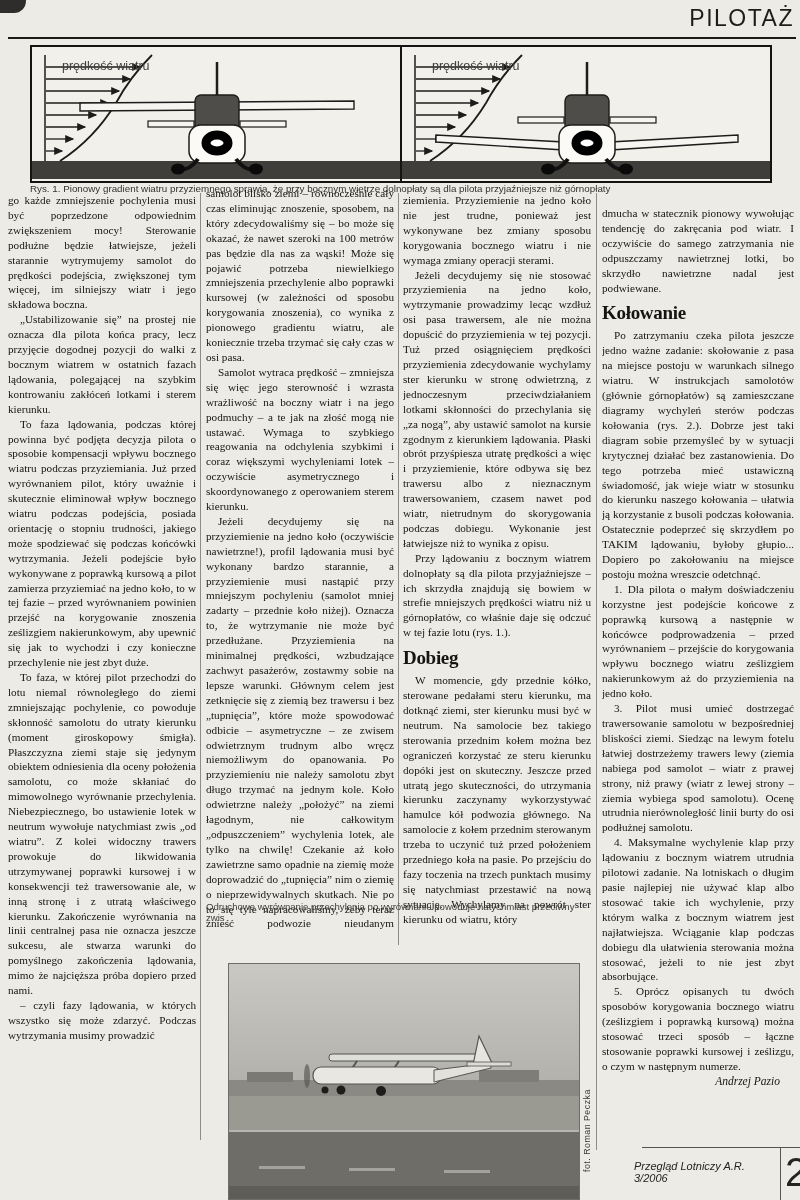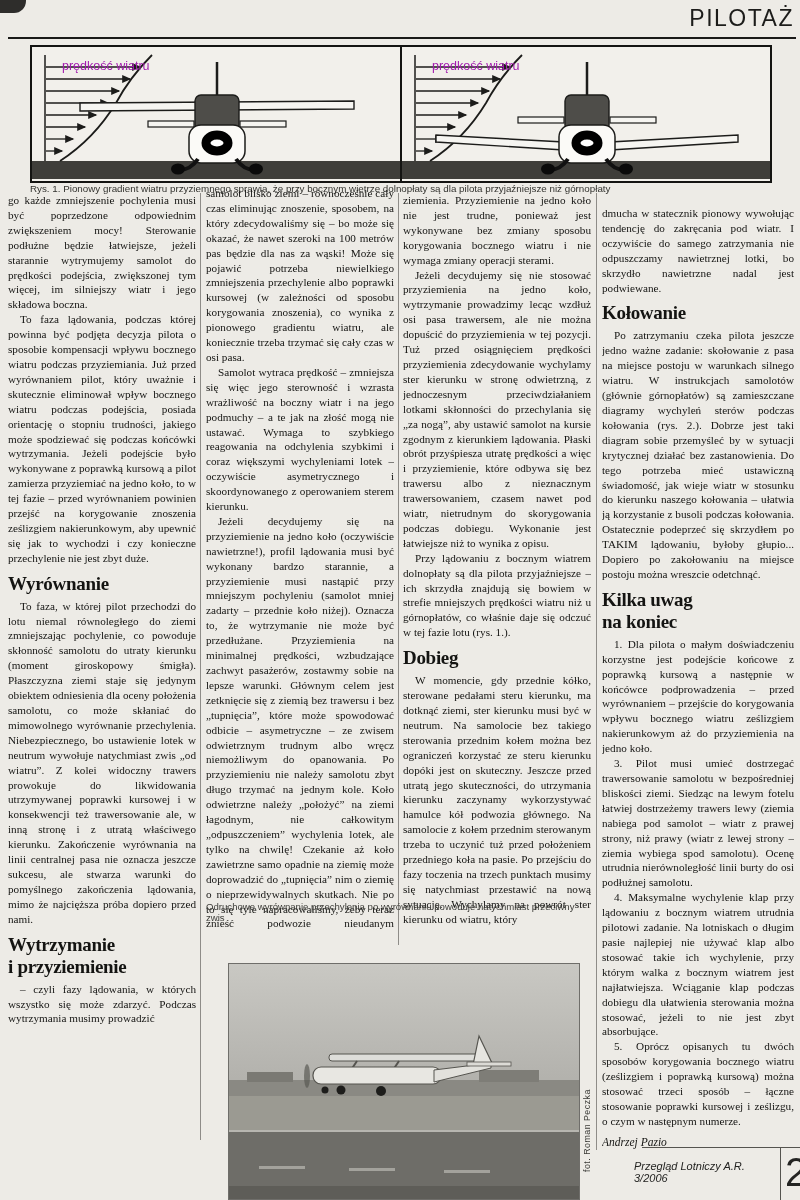--- a/index.html
+++ b/index.html
@@ -5,27 +5,27 @@
   html,body{margin:0;padding:0;}
   body{width:800px;height:1200px;background:#b0aeaa;font-family:"Liberation Serif",serif;}
   .page{position:relative;width:800px;height:1200px;background:#edebe6;overflow:hidden;color:#161614;}
   .corner-smudge{position:absolute;left:0;top:0;width:26px;height:13px;background:#2e2d2b;border-bottom-right-radius:12px;}
   .header-title{position:absolute;top:5px;right:6px;font-family:"Liberation Sans",sans-serif;font-size:23px;font-weight:400;letter-spacing:1.5px;color:#1c1c1a;}
   .header-rule{position:absolute;top:37px;left:8px;right:4px;height:2px;background:#1a1a18;}
   .figure{position:absolute;left:30px;top:45px;width:738px;height:134px;display:flex;border:2px solid #141412;background:#f2f0eb;}
   .panel{position:relative;flex:1;overflow:hidden;}
   .panel + .panel{border-left:2px solid #141412;}
   .panel svg{position:absolute;left:0;top:0;}
-  .panel-label{position:absolute;left:30px;top:12px;font-family:"Liberation Sans",sans-serif;font-size:12.5px;color:#a21caf;}
+  .panel-label{position:absolute;left:30px;top:12px;font-family:"Liberation Sans",sans-serif;font-size:12.5px;color:#404040;}
   .fig-caption{position:absolute;left:30px;top:183px;width:740px;font-family:"Liberation Sans",sans-serif;font-size:9.8px;color:#33332f;}
   .col{position:absolute;overflow:hidden;text-align:justify;font-size:11.2px;line-height:14.9px;color:#141412;hyphens:auto;}
   .col p.body{margin:0;}
   .col p.indent{text-indent:12px;}
   .heading{font-weight:bold;font-size:19px;line-height:22px;letter-spacing:-0.3px;margin:7px 0 4px 0;white-space:pre-line;text-align:left;}
-  .author{text-align:left;font-style:italic;font-size:11.5px;margin-top:6px;padding-right:14px;}
+  .author{text-align:right;font-style:italic;font-size:11.5px;padding-right:14px;}
   .col1{left:8px;top:193px;width:188px;height:952px;}
   .col2{left:206px;top:186px;width:188px;height:748px;}
   .col3{left:403px;top:193px;width:188px;height:748px;}
   .col4{left:602px;top:206px;width:192px;height:968px;}
   .vrule{position:absolute;width:1px;background:#8e8c88;}
   .vr1{left:200px;top:193px;height:947px;}
   .vr2{left:398px;top:193px;height:752px;}
   .vr3{left:596px;top:193px;height:957px;}
   .photo-caption{position:absolute;left:206px;top:901px;width:388px;font-family:"Liberation Sans",sans-serif;font-size:9.6px;color:#3d3d39;}
   .photo{position:absolute;left:228px;top:963px;width:352px;height:237px;border:1px solid #6f6e6a;box-sizing:border-box;}
@@ -120,45 +120,41 @@
     </div>
   </div>
   <div class="fig-caption">Rys. 1. Pionowy gradient wiatru przyziemnego sprawia, że przy bocznym wietrze dolnopłaty są dla pilota przyjaźniejsze niż górnopłaty</div>
 
   <div class="vrule vr1"></div>
   <div class="vrule vr2"></div>
   <div class="vrule vr3"></div>
 
   <div class="col col1">
       <p class="body">go każde zmniejszenie pochylenia musi być poprzedzone odpowiednim zwiększeniem mocy! Sterowanie podłużne będzie łatwiejsze, jeżeli starannie wytrymujemy samolot do prędkości podejścia, zwiększonej tym więcej, im silniejszy wiatr i jego składowa boczna.</p>
+      <p class="body indent">„Ustabilizowanie się” na prostej nie oznacza dla pilota końca pracy, lecz przyjęcie dogodnej pozycji do walki z bocznym wiatrem w ostatnich fazach lądowania, polegającej na szybkim kontrowaniu zakłóceń lotkami i sterem kierunku.</p>
       <p class="body indent">To faza lądowania, podczas której powinna być podjęta decyzja pilota o sposobie kompensacji wpływu bocznego wiatru podczas przyziemiania. Już przed wyrównaniem pilot, który uważnie i skutecznie eliminował wpływ bocznego wiatru podczas podejścia, posiada orientację o stopniu trudności, jakiego może spodziewać się podczas końcówki wytrzymania. Jeżeli podejście było wykonywane z poprawką kursową a pilot zamierza przyziemiać na jedno koło, to w tej fazie – przed wyrównaniem powinien przejść na korygowanie znoszenia ześlizgiem nakierunkowym, aby upewnić się jak to wychodzi i czy konieczne przechylenie nie jest zbyt duże.</p>
-      <div class="heading">Wyrównanie</div>
       <p class="body indent">To faza, w której pilot przechodzi do lotu niemal równoległego do ziemi zmniejszając pochylenie, co powoduje skłonność samolotu do utraty kierunku (moment giroskopowy śmigła). Płaszczyzna ziemi staje się jedynym obiektem odniesienia dla oceny położenia samolotu, co może skłaniać do mimowolnego wyrównanie przechylenia. Niebezpiecznego, bo ustawienie lotek w neutrum wywołuje natychmiast zwis „od wiatru”. Z kolei widoczny trawers prowokuje do likwidowania utrzymywanej poprawki kursowej i w konsekwencji też trawersowanie ale, w inną stronę i z utratą właściwego kierunku. Zakończenie wyrównania na linii centralnej pasa nie oznacza jeszcze sukcesu, ale stwarza warunki do pomyślnego zakończenia lądowania, mimo że najcięższa próba dopiero przed nami.</p>
-      <div class="heading">Wytrzymanie
-i przyziemienie</div>
       <p class="body indent">– czyli fazy lądowania, w których wszystko się może zdarzyć. Podczas wytrzymania musimy prowadzić</p>
     </div>
   <div class="col col2">
       <p class="body">samolot blisko ziemi – równocześnie cały czas eliminując znoszenie, sposobem, na który zdecydowaliśmy się – bo może się okazać, że nawet szeroki na 100 metrów pas będzie dla nas za wąski! Może się pojawić potrzeba niewielkiego zmniejszenia przechylenie albo poprawki kursowej (w zależności od sposobu korygowania znoszenia), co wynika z pionowego gradientu wiatru, ale koniecznie trzeba trzymać się cały czas w osi pasa.</p>
       <p class="body indent">Samolot wytraca prędkość – zmniejsza się więc jego sterowność i wzrasta wrażliwość na boczny wiatr i na jego podmuchy – a te jak na złość mogą nie ustawać. Wymaga to szybkiego reagowania na odchylenia szybkimi i coraz większymi wychyleniami lotek – oczywiście asymetrycznego i skoordynowanego z operowaniem sterem kierunku.</p>
       <p class="body indent">Jeżeli decydujemy się na przyziemienie na jedno koło (oczywiście nawietrzne!), profil lądowania musi być wykonany bardzo starannie, a przyziemienie musi nastąpić przy mniejszym pochyleniu (samolot mniej zadarty – przednie koło niżej). Oznacza to, że wytrzymanie nie może być przedłużane. Przyziemienia na minimalnej prędkości, wzbudzające zachwyt pasażerów, zostawmy sobie na lepsze warunki. Głównym celem jest zetknięcie się z ziemią bez trawersu i bez „tupnięcia”, które może spowodować odbicie – asymetryczne – ze zwisem odwietrznym trudnym albo wręcz niemożliwym do opanowania. Po przyziemieniu nie należy samolotu zbyt długo trzymać na jednym kole. Koło odwietrzne należy „położyć” na ziemi łagodnym, nie całkowitym „odpuszczeniem” wychylenia lotek, ale tylko na chwilę! Czekanie aż koło zawietrzne samo opadnie na ziemię może doprowadzić do „tupnięcia” nim o ziemię o nieprzewidywalnych skutkach. Nie po to się tyle napracowaliśmy, żeby teraz znieść podwozie nieudanym „przybiciem” – zamiast delikatnego przy-</p>
     </div>
   <div class="col col3">
       <p class="body">ziemienia. Przyziemienie na jedno koło nie jest trudne, ponieważ jest wykonywane bez zmiany sposobu korygowania bocznego wiatru i nie wymaga zmiany operacji sterami.</p>
       <p class="body indent">Jeżeli decydujemy się nie stosować przyziemienia na jedno koło, wytrzymanie prowadzimy lecąc wzdłuż osi pasa trawersem, ale nie można dopuścić do przyziemienia w tej pozycji. Tuż przed osiągnięciem prędkości przyziemienia zdecydowanie wychylamy ster kierunku w stronę odwietrzną, z jednoczesnym przeciwdziałaniem lotkami skłonności do przechylania się „za nogą”, aby ustawić samolot na kursie zgodnym z kierunkiem lądowania. Płaski obrót przyśpiesza utratę prędkości a więc i przyziemienie, które odbywa się bez trawersu albo z nieznacznym trawersowaniem, czasem nawet pod wiatr, nietrudnym do skorygowania podczas dobiegu. Wykonanie jest łatwiejsze niż to wynika z opisu.</p>
       <p class="body indent">Przy lądowaniu z bocznym wiatrem dolnopłaty są dla pilota przyjaźniejsze – ich skrzydła znajdują się bowiem w strefie mniejszych prędkości wiatru niż u górnopłatów, co właśnie daje się odczuć w tej fazie lotu (rys. 1.).</p>
       <div class="heading">Dobieg</div>
       <p class="body indent">W momencie, gdy przednie kółko, sterowane pedałami steru kierunku, ma dotknąć ziemi, ster kierunku musi być w neutrum. Na samolocie bez takiego sterowania przednim kołem można bez ograniczeń korzystać ze steru kierunku dopóki jest on skuteczny. Jeszcze przed utratą jego skuteczności, do utrzymania kierunku zaczynamy wykorzystywać hamulce kół podwozia głównego. Na samolocie z kołem przednim sterowanym trzeba to uczynić tuż przed położeniem przedniego koła na pasie. Po przejściu do fazy toczenia na trzech punktach musimy się natychmiast przestawić na nową sytuację. Wychylamy na powrót ster kierunku od wiatru, który</p>
     </div>
   <div class="col col4">
       <p class="body">dmucha w statecznik pionowy wywołując tendencję do zakręcania pod wiatr. I oczywiście do samego zatrzymania nie odpuszczamy nawietrznej lotki, bo skrzydło nawietrzne nadal jest podwiewane.</p>
       <div class="heading">Kołowanie</div>
       <p class="body indent">Po zatrzymaniu czeka pilota jeszcze jedno ważne zadanie: skołowanie z pasa na miejsce postoju w warunkach silnego wiatru. W instrukcjach samolotów (głównie górnopłatów) są zamieszczane diagramy wychyleń sterów podczas kołowania (rys. 2.). Dobrze jest taki diagram sobie przemyśleć by w sytuacji krytycznej działać bez zastanowienia. Do tego potrzeba mieć ustawiczną świadomość, jak wieje wiatr w stosunku do kierunku naszego kołowania – ułatwia ją korzystanie z busoli podczas kołowania. Ostatecznie podeprzeć się skrzydłem po TAKIM lądowaniu, byłoby głupio...  Dopiero po zakołowaniu na miejsce postoju można wreszcie odetchnąć.</p>
-      <div class="heading">Kilka uwag
-na koniec</div>
       <p class="body indent">1. Dla pilota o małym doświadczeniu korzystne jest podejście końcowe z poprawką kursową a następnie w końcówce podprowadzenia – przed wyrównaniem – przejście do korygowania wpływu bocznego wiatru ześlizgiem nakierunkowym aż do przyziemienia na jedno koło.</p>
       <p class="body indent">3. Pilot musi umieć dostrzegać trawersowanie samolotu w bezpośredniej bliskości ziemi. Siedząc na lewym fotelu łatwiej dostrzeżemy trawers lewy (ziemia nabiega pod samolot – wiatr z prawej strony, niż prawy (wiatr z lewej strony – ziemia wybiega spod samolotu). Ocenę utrudnia nierównoległość linii burty do osi podłużnej samolotu.</p>
       <p class="body indent">4. Maksymalne wychylenie klap przy lądowaniu z bocznym wiatrem utrudnia pilotowi zadanie. Na lotniskach o długim pasie najlepiej nie używać klap albo stosować takie ich wychylenie, przy którym walka z bocznym wiatrem jest najłatwiejsza. Wciąganie klap podczas dobiegu dla ułatwienia sterowania można stosować, jeżeli to nie jest zbyt absorbujące.</p>
       <p class="body indent">5. Oprócz opisanych tu dwóch sposobów korygowania bocznego wiatru (ześlizgiem i poprawką kursową) można stosować trzeci sposób – łączne stosowanie poprawki kursowej i ześlizgu, o czym w następnym numerze.</p>
       <div class="author">Andrzej Pazio</div>
     </div>
 
   <div class="photo-caption">Odruchowe wyrównanie przechylenia po wyrównaniu powoduje natychmiast przeciwny zwis</div>
   <div class="photo">
     <svg width="350" height="235" viewBox="0 0 350 235">

